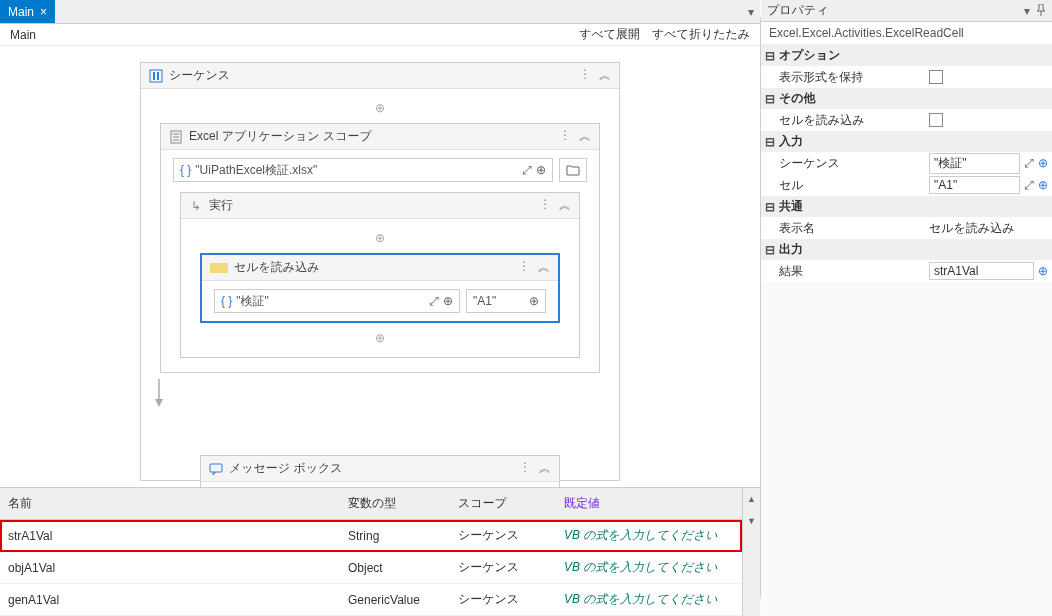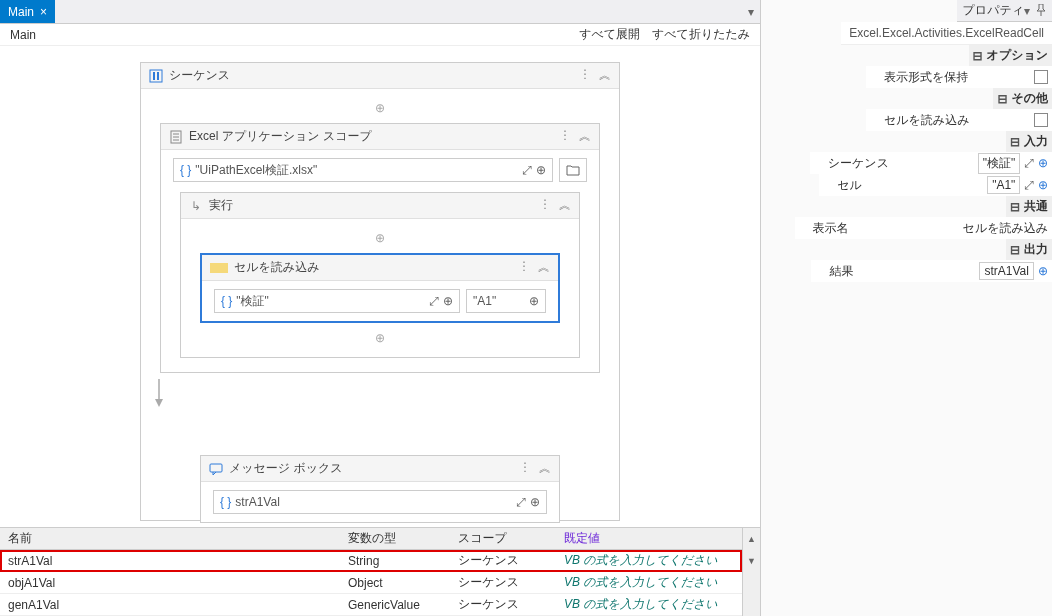--- a/index.html
+++ b/index.html
@@ -1,17 +1,17 @@
 <!DOCTYPE html>
 <html><head>
 <meta charset="utf-8">
 <style>
 * { box-sizing: border-box; margin: 0; padding: 0; font-family: "Yu Gothic UI", "Meiryo", sans-serif; font-size: 12px; }
 body { width: 1052px; height: 616px; display: flex; background: #fff; color: #333; }
-.left-pane { width: 761px; display: flex; flex-direction: column; border-right: 1px solid #ccc; }
+.left-pane { width: 761px; display: flex; flex-direction: column; border-right: 1px solid #ccc; border-radius: 22px; }
 .tab-bar { height: 24px; background: #efeff2; display: flex; align-items: stretch; border-bottom: 1px solid #ccc; }
 .tab { background: #007acc; color: #fff; display: flex; align-items: center; padding: 0 8px; gap: 6px; }
 .tab-close { cursor: pointer; }
 .breadcrumb-bar { height: 22px; display: flex; align-items: center; justify-content: space-between; padding: 0 10px; border-bottom: 1px solid #eee; }
 .breadcrumb-links { display: flex; gap: 12px; color: #333; }
 .breadcrumb-links span { cursor: pointer; }
 .canvas { flex: 1; background: #fff; overflow: auto; position: relative; display:flex; justify-content:center; padding-top:10px;}
 .activity { border: 1px solid #ccc; background: #fff; margin: 6px auto; }
 .activity.selected { border: 2px solid #2f7bd9; }
 .activity-header { display: flex; align-items: center; justify-content: space-between; padding: 4px 8px; background: #f5f5f5; border-bottom: 1px solid #e0e0e0; }
@@ -24,31 +24,31 @@
 .expr-box .ctrl { color: #666; cursor: pointer; }
 .expr-row { display: flex; gap: 6px; }
 .plus-node { width: 24px; height: 18px; margin: 2px auto; display: flex; align-items: center; justify-content: center; color: #aaa; border:1px solid transparent; }
 .arrow-down { text-align:center; color:#999; font-size:18px; margin:4px 0;}
 .seq { width: 480px; }
 .scope { width: 440px; }
 .exec { width: 400px; }
 .readcell { width: 360px; }
 .msgbox { width: 360px; margin-top: 48px; }
 .vars-grid { border-top: 1px solid #ccc; }
-.vars-header, .vars-row { display: flex; height: 22px; align-items: center; }
+.vars-header, .vars-row { display: flex; height: 32px; align-items: center; }
 .vars-header { background: #efefef; border-bottom: 1px solid #ccc; }
 .vars-row { border-bottom: 1px solid #eee; }
 .vars-row.highlight { outline: 2px solid #d00; outline-offset: -2px; }
 .col-name { width: 340px; padding-left: 8px; }
 .col-type { width: 110px; margin-left: 8px; }
 .col-scope { width: 100px; }
 .col-default { flex: 1; color: #0f766e; font-style: italic; padding-left:6px;}
 .scroll-ctrl { width:18px; display:flex; flex-direction:column; background:#efefef; border-left:1px solid #ccc;}
 .scroll-btn { height:22px; display:flex; align-items:center; justify-content:center; color:#666; cursor:pointer;}
-.right-pane { flex: 1; display: flex; flex-direction: column; background: #fafafa; align-items: flex-end; }
+.right-pane { flex: 1; display: flex; flex-direction: column; background: #fafafa; }
 .props-header { height: 22px; background: #efeff2; display: flex; align-items: center; justify-content: space-between; padding: 0 6px; border-bottom: 1px solid #ccc; }
 .props-header-ctrls { display:flex; gap:6px; color:#666;}
 .props-class { padding: 4px 8px; color: #555; background:#fff; border-bottom:1px solid #eee;}
 .prop-group { display: flex; align-items: center; padding: 2px 4px; background: #efefef; gap: 4px; font-weight: bold; }
 .prop-row { display: flex; align-items: center; padding: 2px 4px 2px 18px; background: #fff; height:22px;}
 .prop-label { width: 150px; }
 .prop-field { flex:1; display:flex; align-items:center; gap:4px;}
 .prop-input { border:1px solid #ccc; padding:1px 4px; background:#fff; }
 .checkbox { width:14px; height:14px; border:1px solid #888; background:#fff; }
 .toggle { width:10px; display:inline-block; text-align:center; color:#555; }

